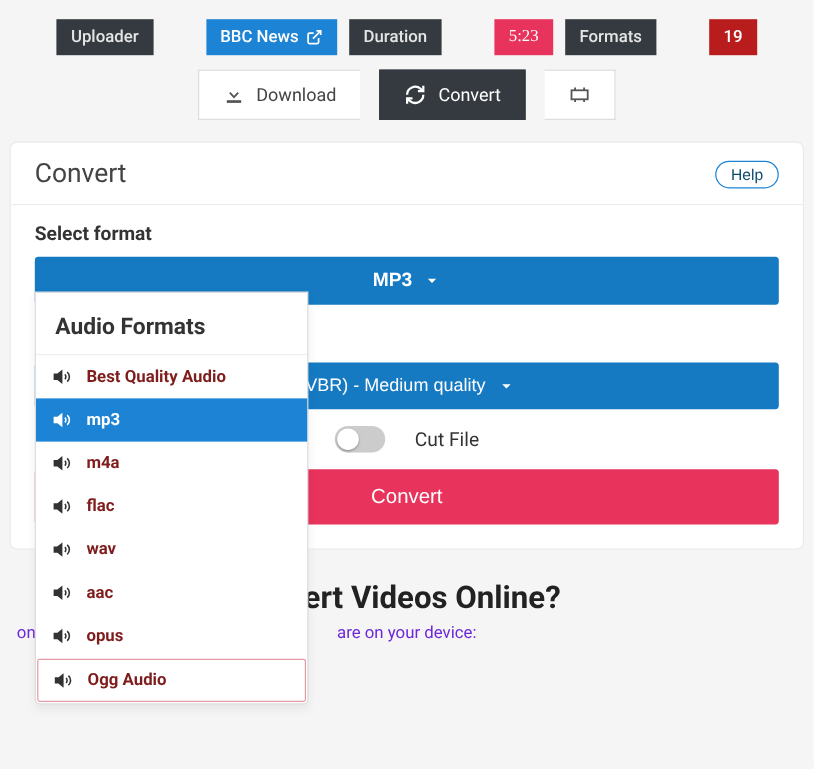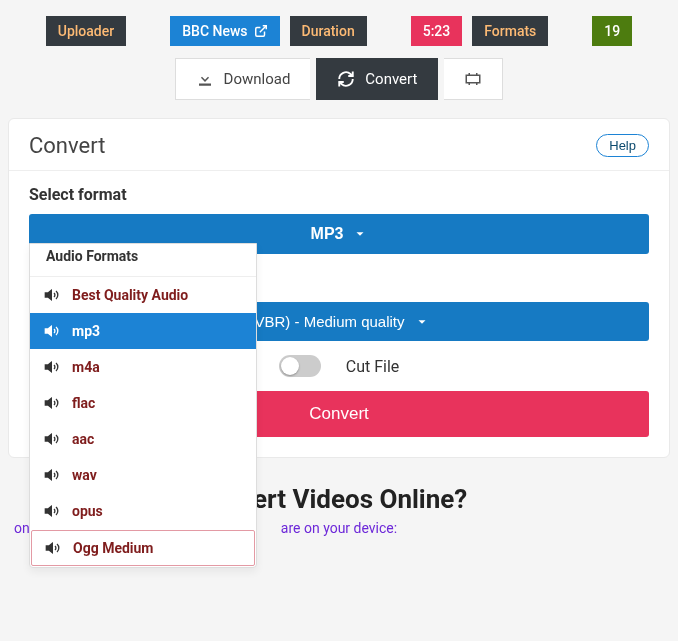--- a/index.html
+++ b/index.html
@@ -1,47 +1,47 @@
 <!DOCTYPE html>
 <html><head>
 <meta charset="utf-8">
 <style>
 * { box-sizing: border-box; margin: 0; padding: 0; }
 body { font-family: -apple-system, "Segoe UI", Roboto, Arial, sans-serif; background: #f5f5f5; width: 678px; height: 641px; overflow: hidden; position: relative; color: #333; }
 
 .badges { display: flex; justify-content: center; gap: 10px; padding: 16px 0 12px; }
 .badge { display: flex; font-size: 14px; font-weight: 500; }
-.badge-label { background: #343a40; color: #fdba74; padding: 7px 12px; }
+.badge-label { background: #343a40; color: #e5e5e5; padding: 7px 12px; }
 .badge-value { color: #fff; padding: 7px 12px; display: flex; align-items: center; gap: 6px; margin-left: 44px; }
 .bv-blue { background: #1c83d5; }
-.bv-red { background: #e8335c; }
-.bv-green { background: #4d7c0f; text-align: right; }
-
-.tabs { display: flex; justify-content: center; gap: 6px; padding: 0 0 18px; }
+.bv-red { background: #e8335c; font-family: Liberation Serif, serif; }
+.bv-green { background: #b91c1c; text-align: right; }
+
+.tabs { display: flex; justify-content: center; gap: 16px; padding: 0 0 18px; }
 .tab { display: flex; align-items: center; gap: 10px; padding: 11px 20px; border: 1px solid #ddd; background: #fff; color: #444; font-size: 15px; cursor: pointer; }
 .tab.active { background: #343a40; color: #fff; border-color: #343a40; }
 .tab:first-child { border-right: none; }
 .tab:last-child { border-left: none; }
 
 .card { background: #fff; border: 1px solid #e9e9e9; border-radius: 6px; margin: 0 8px 20px; padding: 0; }
 .card-head { display: flex; justify-content: space-between; align-items: center; padding: 14px 20px 12px; border-bottom: 1px solid #eee; }
 .card-title { font-size: 22px; font-weight: 400; color: #444; }
 .help-btn { border: 1px solid #1c83d5; color: #0c4a6e; background: #fff; border-radius: 14px; padding: 3px 12px; font-size: 13px; cursor: pointer; }
 
 .card-body { padding: 14px 20px 20px; position: relative; }
 .label { font-weight: 700; font-size: 16px; margin-bottom: 10px; }
 .sel-btn { width: 100%; background: #167ac3; color: #fff; border: none; border-radius: 3px; padding: 11px; font-size: 16px; font-weight: 600; cursor: pointer; display: flex; justify-content: center; align-items: center; gap: 10px; margin-bottom: 48px; }
 .sel-btn2 { width: 100%; background: #167ac3; color: #fff; border: none; border-radius: 3px; padding: 11px; font-size: 15px; font-weight: 500; cursor: pointer; display: flex; justify-content: center; align-items: center; gap: 10px; margin-bottom: 14px; }
 .cutrow { display: flex; align-items: center; justify-content: center; gap: 25px; margin-bottom: 14px; }
 .toggle { width: 42px; height: 22px; background: #ccc; border-radius: 11px; position: relative; cursor: pointer; }
 .toggle:after { content: ""; position: absolute; width: 18px; height: 18px; background: #fff; border-radius: 50%; top: 2px; left: 2px; box-shadow: 0 1px 2px rgba(0,0,0,.3); }
 .convert-big { width: 100%; background: #e8335c; color: #fff; border: none; border-radius: 3px; padding: 13px; font-size: 17px; font-weight: 500; cursor: pointer; }
 
 .dropdown { position: absolute; left: 20px; top: 72px; width: 228px; background: #fff; border: 1px solid #ddd; border-radius: 0 0 4px 4px; box-shadow: 0 4px 8px rgba(0,0,0,.06); z-index: 20; }
-.dd-head { font-weight: 700; font-size: 14px; padding: 4px 16px 12px; border-bottom: 1px solid #eee; }
+.dd-head { font-weight: 700; font-size: 19px; padding: 16px 16px 12px; border-bottom: 1px solid #eee; }
 .dd-item { display: flex; align-items: center; gap: 12px; padding: 10px 14px; font-size: 14px; font-weight: 700; cursor: pointer; color: #7f1d1d; }
 .dd-item.selected { background: #1c83d5; color: #fff; }
 .dd-item.highlight { border: 1px solid #e39aa4; border-radius: 2px; margin: 1px; padding: 9px 13px; }
 
 .headline { text-align: center; font-size: 26px; font-weight: 700; color: #222; margin-top: 26px; }
 .subline { text-align: center; font-size: 14px; color: #6d28d9; margin-top: 6px; }
 
 
 .ic { display: inline-flex; }
 svg { display: block; }
@@ -181,51 +181,51 @@
             <span>flac</span>
           </div>
           <div class="dd-item">
             <span class="ic">
               <svg width="16" height="16" viewBox="0 0 24 24" fill="none" stroke="#333" stroke-width="2">
                 <path d="M11 5L6 9H2v6h4l5 4V5z" fill="#333"></path>
                 <path d="M15 9a4 4 0 0 1 0 6"></path>
                 <path d="M18 6a8 8 0 0 1 0 12"></path>
               </svg>
             </span>
+            <span>wav</span>
+          </div>
+          <div class="dd-item">
+            <span class="ic">
+              <svg width="16" height="16" viewBox="0 0 24 24" fill="none" stroke="#333" stroke-width="2">
+                <path d="M11 5L6 9H2v6h4l5 4V5z" fill="#333"></path>
+                <path d="M15 9a4 4 0 0 1 0 6"></path>
+                <path d="M18 6a8 8 0 0 1 0 12"></path>
+              </svg>
+            </span>
             <span>aac</span>
           </div>
           <div class="dd-item">
             <span class="ic">
               <svg width="16" height="16" viewBox="0 0 24 24" fill="none" stroke="#333" stroke-width="2">
                 <path d="M11 5L6 9H2v6h4l5 4V5z" fill="#333"></path>
                 <path d="M15 9a4 4 0 0 1 0 6"></path>
                 <path d="M18 6a8 8 0 0 1 0 12"></path>
               </svg>
             </span>
-            <span>wav</span>
-          </div>
-          <div class="dd-item">
-            <span class="ic">
-              <svg width="16" height="16" viewBox="0 0 24 24" fill="none" stroke="#333" stroke-width="2">
-                <path d="M11 5L6 9H2v6h4l5 4V5z" fill="#333"></path>
-                <path d="M15 9a4 4 0 0 1 0 6"></path>
-                <path d="M18 6a8 8 0 0 1 0 12"></path>
-              </svg>
-            </span>
             <span>opus</span>
           </div>
           <div class="dd-item highlight">
             <span class="ic">
               <svg width="16" height="16" viewBox="0 0 24 24" fill="none" stroke="#333" stroke-width="2">
                 <path d="M11 5L6 9H2v6h4l5 4V5z" fill="#333"></path>
                 <path d="M15 9a4 4 0 0 1 0 6"></path>
                 <path d="M18 6a8 8 0 0 1 0 12"></path>
               </svg>
             </span>
-            <span>Ogg Medium</span>
+            <span>Ogg Audio</span>
           </div>
         </div>
     </div>
   </div>
 </div>
 
 <div class="headline">onvert Videos Online?</div>
 <div class="subline">
   <span style="position:absolute;left:14px;">on</span>
   <span>are on your device:</span>

